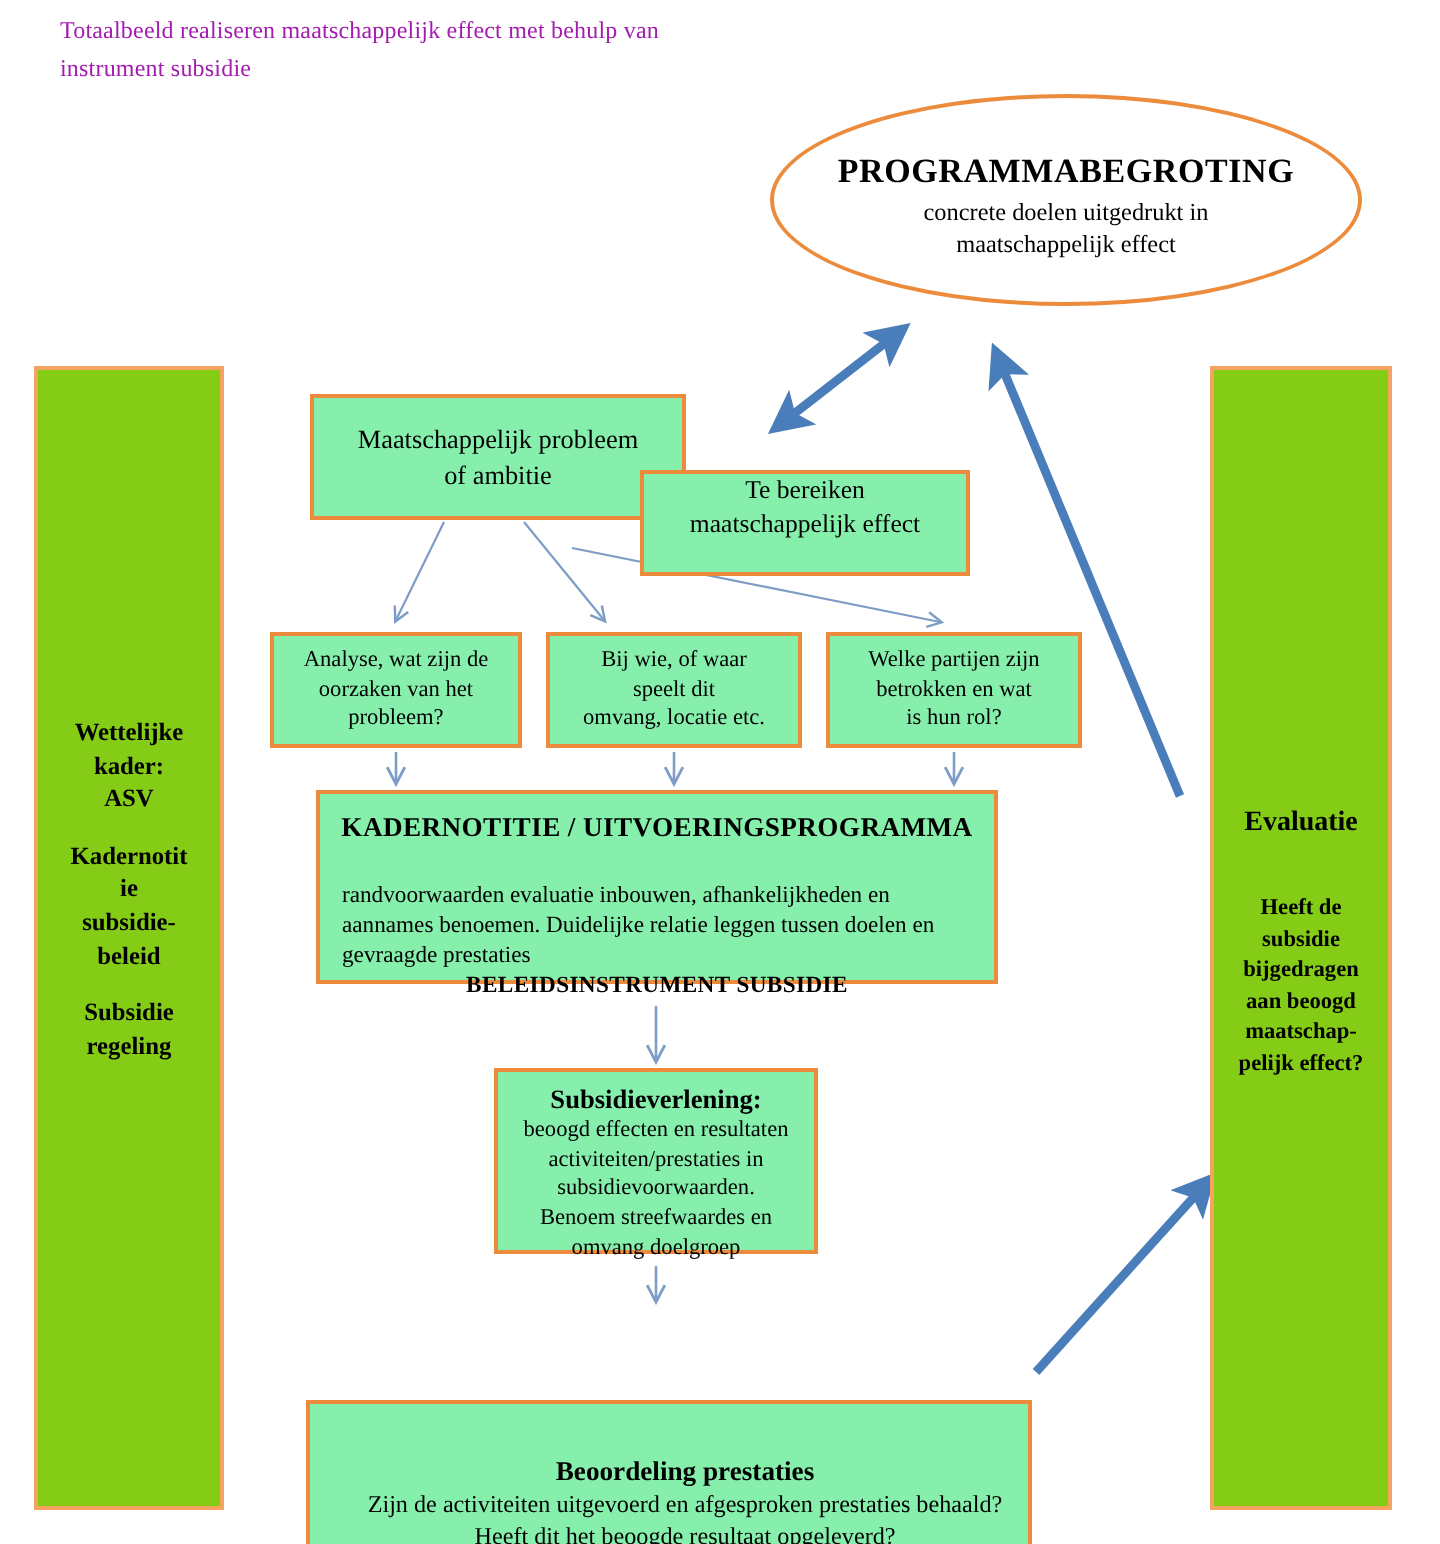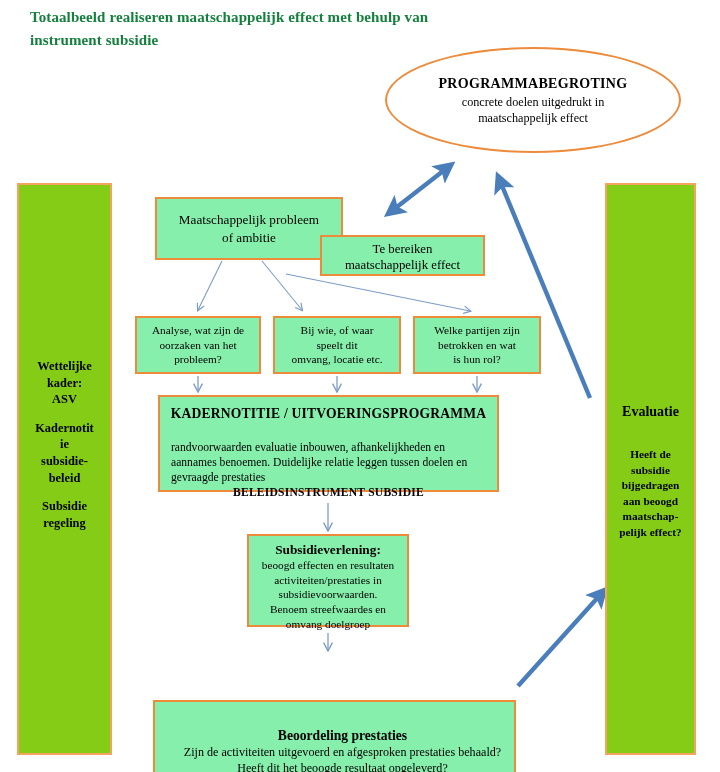--- a/index.html
+++ b/index.html
@@ -28,24 +28,24 @@
     height: 772px;
     pointer-events: none;
   }
 
   .title {
     position: absolute;
     left: 30px;
     top: 6px;
     width: 470px;
     font-family: "Liberation Serif", serif;
-    font-weight: bold;
-    font-size: 15px;
+    font-weight: normal;
+    font-size: 12px;
     line-height: 1.55;
-    color: #15803d;
+    color: #a21caf;
     letter-spacing: 0.1px;
   }
 
   .box {
     position: absolute;
     box-sizing: border-box;
     border: 2px solid #ed8b3c;
     background: #86efac;
     text-align: center;
   }
@@ -64,41 +64,41 @@
     border: 2px solid #ed8b3c;
     border-radius: 50%;
     background: #ffffff;
     text-align: center;
   }
 
   
   #ellipse-node { left: 385px; top: 47px; width: 296px; height: 106px; }
   #ellipse-node .e-title {
     font-weight: bold;
-    font-size: 14px;
+    font-size: 17px;
     letter-spacing: 0.3px;
     margin-top: 27px;
   }
   #ellipse-node .e-sub {
     font-size: 12.2px;
     line-height: 1.32;
     margin-top: 2px;
   }
 
   
   #box-probleem {
     left: 155px; top: 197px; width: 188px; height: 63px;
     display: flex; align-items: center; justify-content: center;
   }
   #box-probleem .txt { font-size: 13.2px; line-height: 1.3; }
 
   
   #box-effect {
-    left: 320px; top: 235px; width: 165px; height: 41px;
-    display: flex; align-items: flex-end; justify-content: center;
+    left: 320px; top: 235px; width: 165px; height: 53px;
+    display: flex; align-items: flex-start; justify-content: center;
     z-index: 3;
   }
   #box-effect .txt { font-size: 12.8px; line-height: 1.3; }
 
   
   .qbox {
     height: 58px;
     display: flex; align-items: center; justify-content: center;
   }
   .qbox .txt { font-size: 11.3px; line-height: 1.32; }

